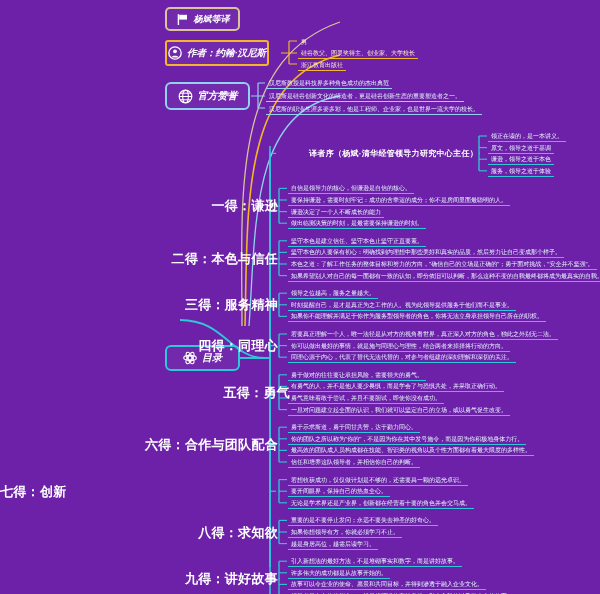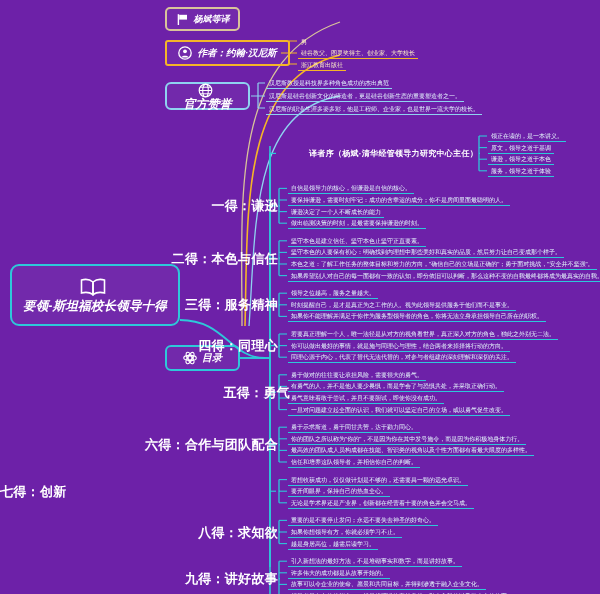--- a/index.html
+++ b/index.html
@@ -33,27 +33,27 @@
   }
   #central .tx{font-size:12.5px;letter-spacing:.2px;}
 
   
   #n-translator{
     left:165px;top:7px;width:75px;height:24px;
     border-color:#d9c39a;font-size:9px;border-radius:5px;
   }
   
   #n-author{
-    left:165px;top:40px;width:125px;height:26px;
+    left:165px;top:40px;width:104px;height:26px;
     border-color:#f5b528;border-width:2.5px;font-size:9.5px;border-radius:3px;
   }
   
   #n-praise{
     left:165px;top:82px;width:85px;height:28px;
-    border-color:#8fd3f0;font-size:12px;border-radius:6px;flex-direction:column;
+    border-color:#8fd3f0;font-size:10px;border-radius:6px;
   }
   
   #n-contents{
     left:165px;top:345px;width:75px;height:26px;
     border-color:#2ec8d9;font-size:10px;border-radius:6px;
   }
 
   
   .leaf{
     position:absolute;box-sizing:border-box;
@@ -90,29 +90,20 @@
     <path d="M245,326 C248,210 240,80 340,55" fill="none" stroke="#f5b528" stroke-width="1.6"></path>
     <path d="M249,326 C256,230 250,110 340,96" fill="none" stroke="#8fd3f0" stroke-width="1.3"></path>
 
     <path d="M180,320 C225,320 230,358 265,358" fill="none" stroke="#2ec8d9" stroke-width="1.8"></path>
 
     <path d="M240,358 L270,358" fill="none" stroke="#2ec8d9" stroke-width="1.6"></path>
 
     <path d="M222,146 L222,567" fill="none" stroke="#2ec8d9" stroke-width="1.6" transform="translate(48,0)"></path>
   </svg>
 
-  <div class="node bigbox" id="central">
-    <span class="ic">
-      <svg width="26" height="18" viewBox="0 0 26 18">
-        <path d="M13 4 C10 1.5 5 1 1.5 2 L1.5 15 C5 14 10 14.5 13 16.5 Z" fill="none" stroke="#ffffff" stroke-width="1.6"></path>
-        <path d="M13 4 C16 1.5 21 1 24.5 2 L24.5 15 C21 14 16 14.5 13 16.5 Z" fill="none" stroke="#ffffff" stroke-width="1.6"></path>
-      </svg>
-    </span>
-    <span class="tx">要领-斯坦福校长领导十得</span>
-  </div>
 
   <div class="node bigbox" id="n-translator">
     <span class="ic">
       <svg width="13" height="13" viewBox="0 0 13 13">
         <path d="M2.4 1.2 L2.4 12" stroke="#ffffff" stroke-width="1.4" fill="none"></path>
         <path d="M3.2 1.8 L11 1.8 L11 6.6 L3.2 6.6 Z" fill="#ffffff"></path>
       </svg>
     </span>
     <span class="tx">杨斌等译</span>
   </div>

